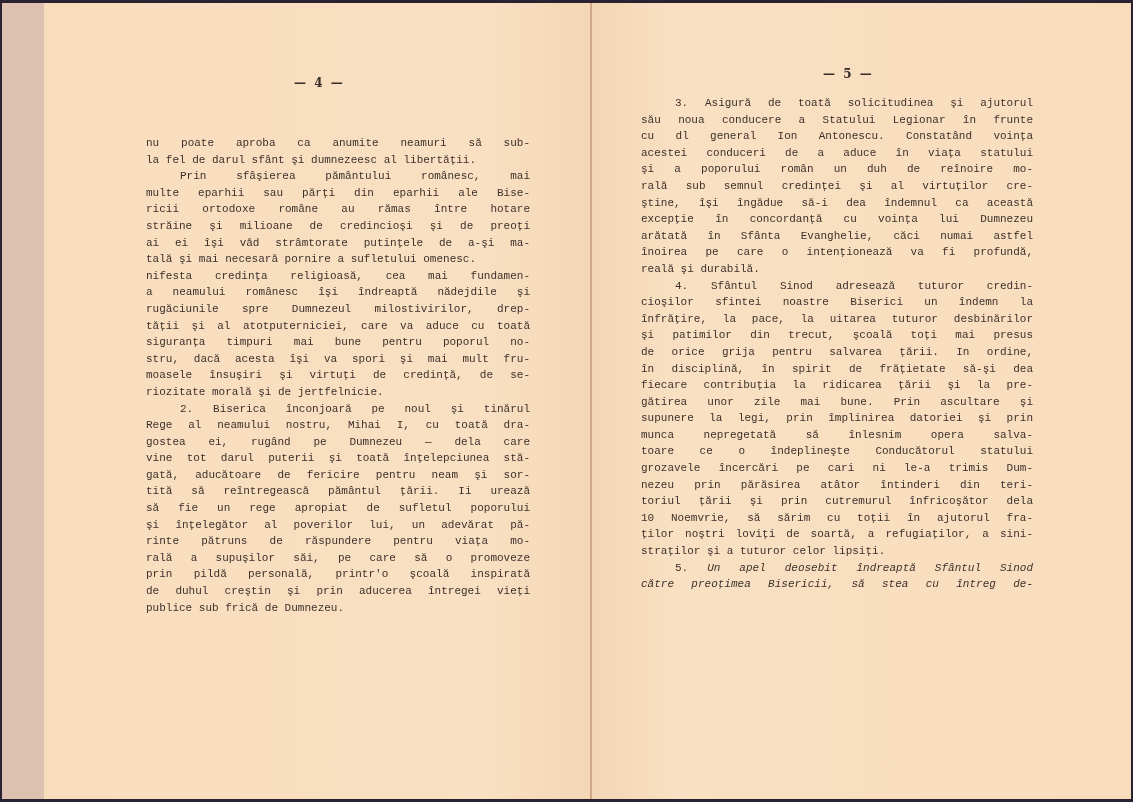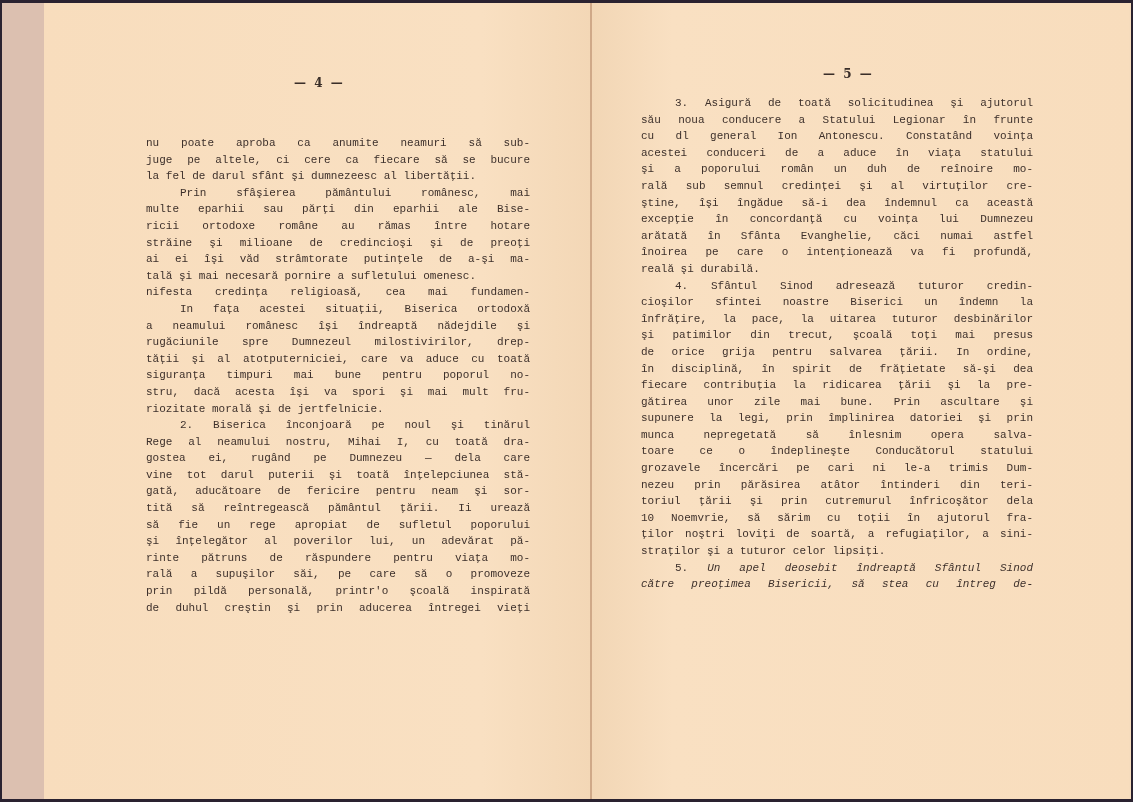--- a/index.html
+++ b/index.html
@@ -53,48 +53,48 @@
 </head>
 <body>
 
 <div class="spread">
   <div class="cover-edge"></div>
 
   <div class="page left">
     <div class="folio">— 4 —</div>
     <div class="text" id="left-text">
         <span class="line">nu poate aproba ca anumite neamuri să sub-</span>
-        <span class="line">juge pe altele, ci cere ca fiecare să se bucure</span>
         <span class="line last">la fel de darul sfânt şi dumnezeesc al libertăţii.</span>
         <span class="line indent">Prin sfâşierea pământului românesc, mai</span>
         <span class="line">multe eparhii sau părţi din eparhii ale Bise-</span>
         <span class="line">ricii ortodoxe române au rămas între hotare</span>
         <span class="line">străine şi milioane de credincioşi şi de preoţi</span>
         <span class="line">ai ei îşi văd strâmtorate putinţele de a-şi ma-</span>
         <span class="line last">tală şi mai necesară pornire a sufletului omenesc.</span>
         <span class="line">nifesta credinţa religioasă, cea mai fundamen-</span>
-        <span class="line indent">In faţa acestei situaţii, Biserica ortodoxă</span>
         <span class="line">a neamului românesc îşi îndreaptă nădejdile şi</span>
         <span class="line">rugăciunile spre Dumnezeul milostivirilor, drep-</span>
         <span class="line">tăţii şi al atotputerniciei, care va aduce cu toată</span>
         <span class="line">siguranţa timpuri mai bune pentru poporul no-</span>
         <span class="line">stru, dacă acesta îşi va spori şi mai mult fru-</span>
+        <span class="line">moasele însuşiri şi virtuţi de credinţă, de se-</span>
         <span class="line last">riozitate morală şi de jertfelnicie.</span>
         <span class="line indent">2. Biserica înconjoară pe noul şi tinărul</span>
         <span class="line">Rege al neamului nostru, Mihai I, cu toată dra-</span>
         <span class="line">gostea ei, rugând pe Dumnezeu — dela care</span>
         <span class="line">vine tot darul puterii şi toată înţelepciunea stă-</span>
         <span class="line">gată, aducătoare de fericire pentru neam şi sor-</span>
         <span class="line">tită să reîntregească pământul ţării. Ii urează</span>
         <span class="line">să fie un rege apropiat de sufletul poporului</span>
         <span class="line">şi înţelegător al poverilor lui, un adevărat pă-</span>
         <span class="line">rinte pătruns de răspundere pentru viaţa mo-</span>
         <span class="line">rală a supuşilor săi, pe care să o promoveze</span>
         <span class="line">prin pildă personală, printr'o şcoală inspirată</span>
         <span class="line">de duhul creştin şi prin aducerea întregei vieţi</span>
+        <span class="line last">publice sub frică de Dumnezeu.</span>
       </div>
   </div>
 
   <div class="gutter"></div>
 
   <div class="page right">
     <div class="folio">— 5 —</div>
     <div class="text" id="right-text">
         <span class="line indent">3. Asigură de toată solicitudinea şi ajutorul</span>
         <span class="line">său noua conducere a Statului Legionar în frunte</span>

